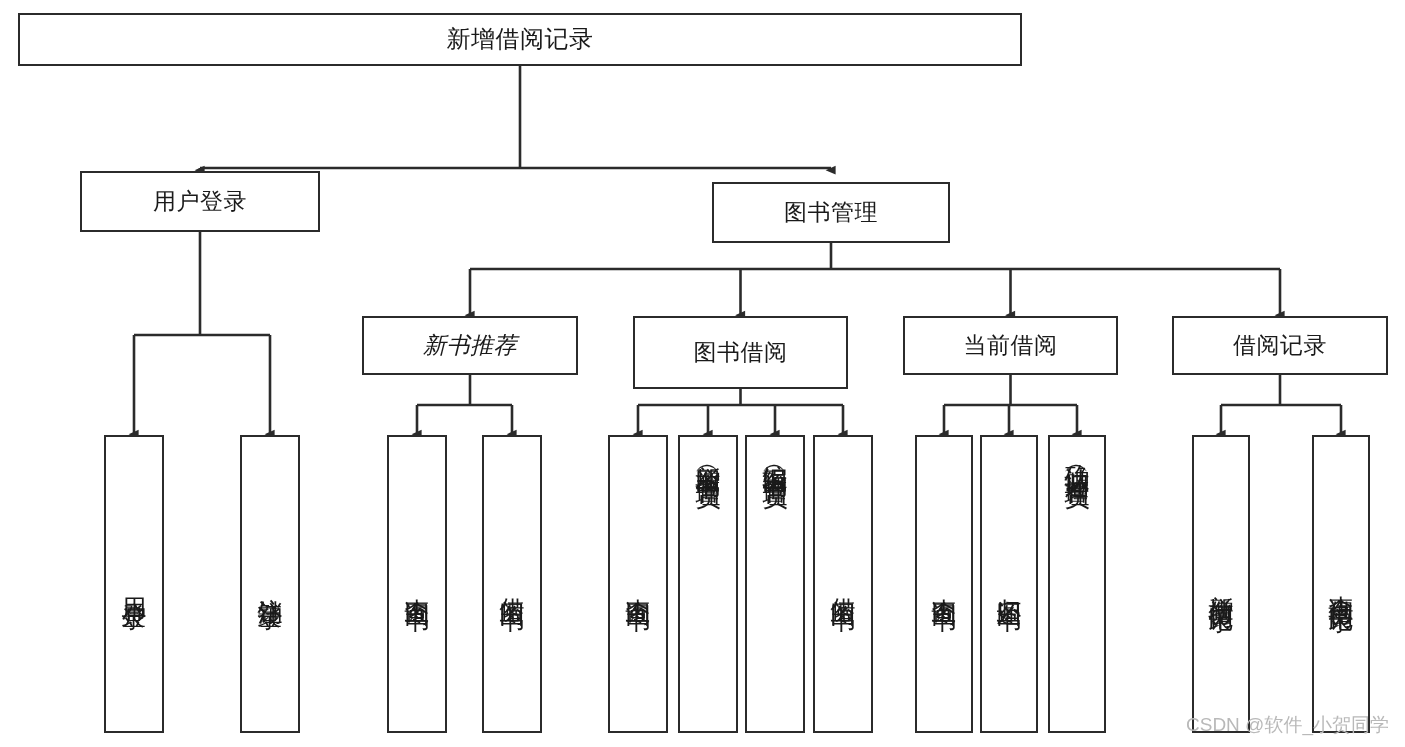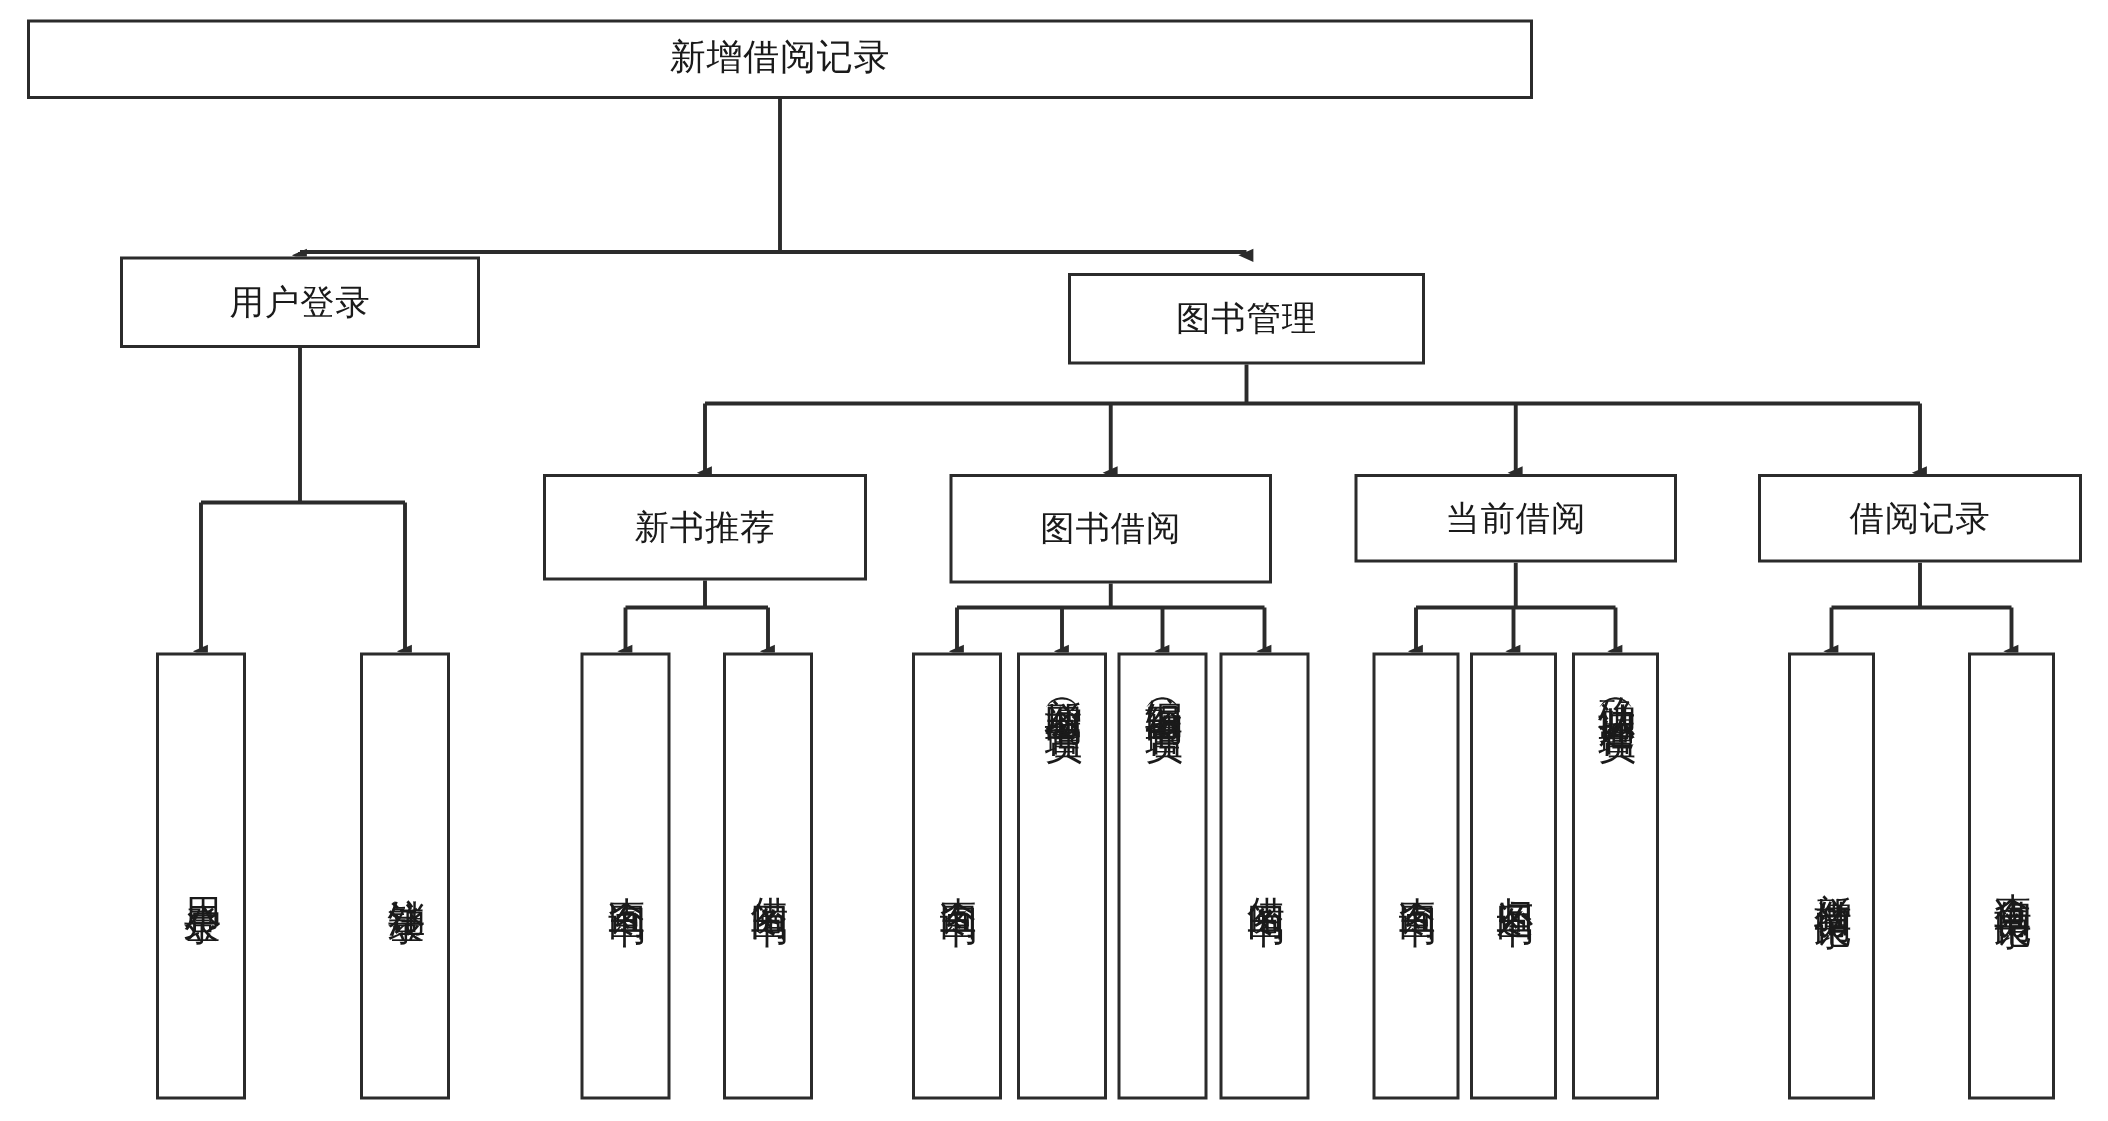--- a/index.html
+++ b/index.html
@@ -126,21 +126,21 @@
   <div id="nodes">
       <div class="node horiz root" style="left: 18px; top: 13px; width: 1004px; height: 53px;">
         <span class="label">新增借阅记录</span>
       </div>
       <div class="node horiz" style="left: 80px; top: 171px; width: 240px; height: 61px;">
         <span class="label">用户登录</span>
       </div>
       <div class="node horiz" style="left: 712px; top: 171px; width: 238px; height: 61px; margin-top: 11px;">
         <span class="label">图书管理</span>
       </div>
-      <div class="node horiz" style="left: 362px; top: 316px; width: 216px; height: 71px;">
+      <div class="node horiz" style="left: 362px; top: 316px; width: 216px; height: 59px; font-style: italic;">
         <span class="label">新书推荐</span>
       </div>
       <div class="node horiz" style="left: 633px; top: 316px; width: 215px; height: 73px;">
         <span class="label">图书借阅</span>
       </div>
       <div class="node horiz" style="left: 903px; top: 316px; width: 215px; height: 59px; text-align: center;">
         <span class="label">当前借阅</span>
       </div>
       <div class="node horiz" style="left: 1172px; top: 316px; width: 216px; height: 59px;">
         <span class="label">借阅记录</span>
@@ -179,14 +179,15 @@
         <span class="label">确认归还（管理员）</span>
       </div>
       <div class="node vert centered" style="left: 1192px; top: 435px; width: 58px; height: 298px;">
         <span class="label">新增借阅记录</span>
       </div>
       <div class="node vert centered" style="left: 1312px; top: 435px; width: 58px; height: 298px;">
         <span class="label">查询借阅记录</span>
       </div>
     </div>
 
+  <div class="watermark">CSDN @软件_小贺同学</div>
 
 </div>
 
 </body></html>

